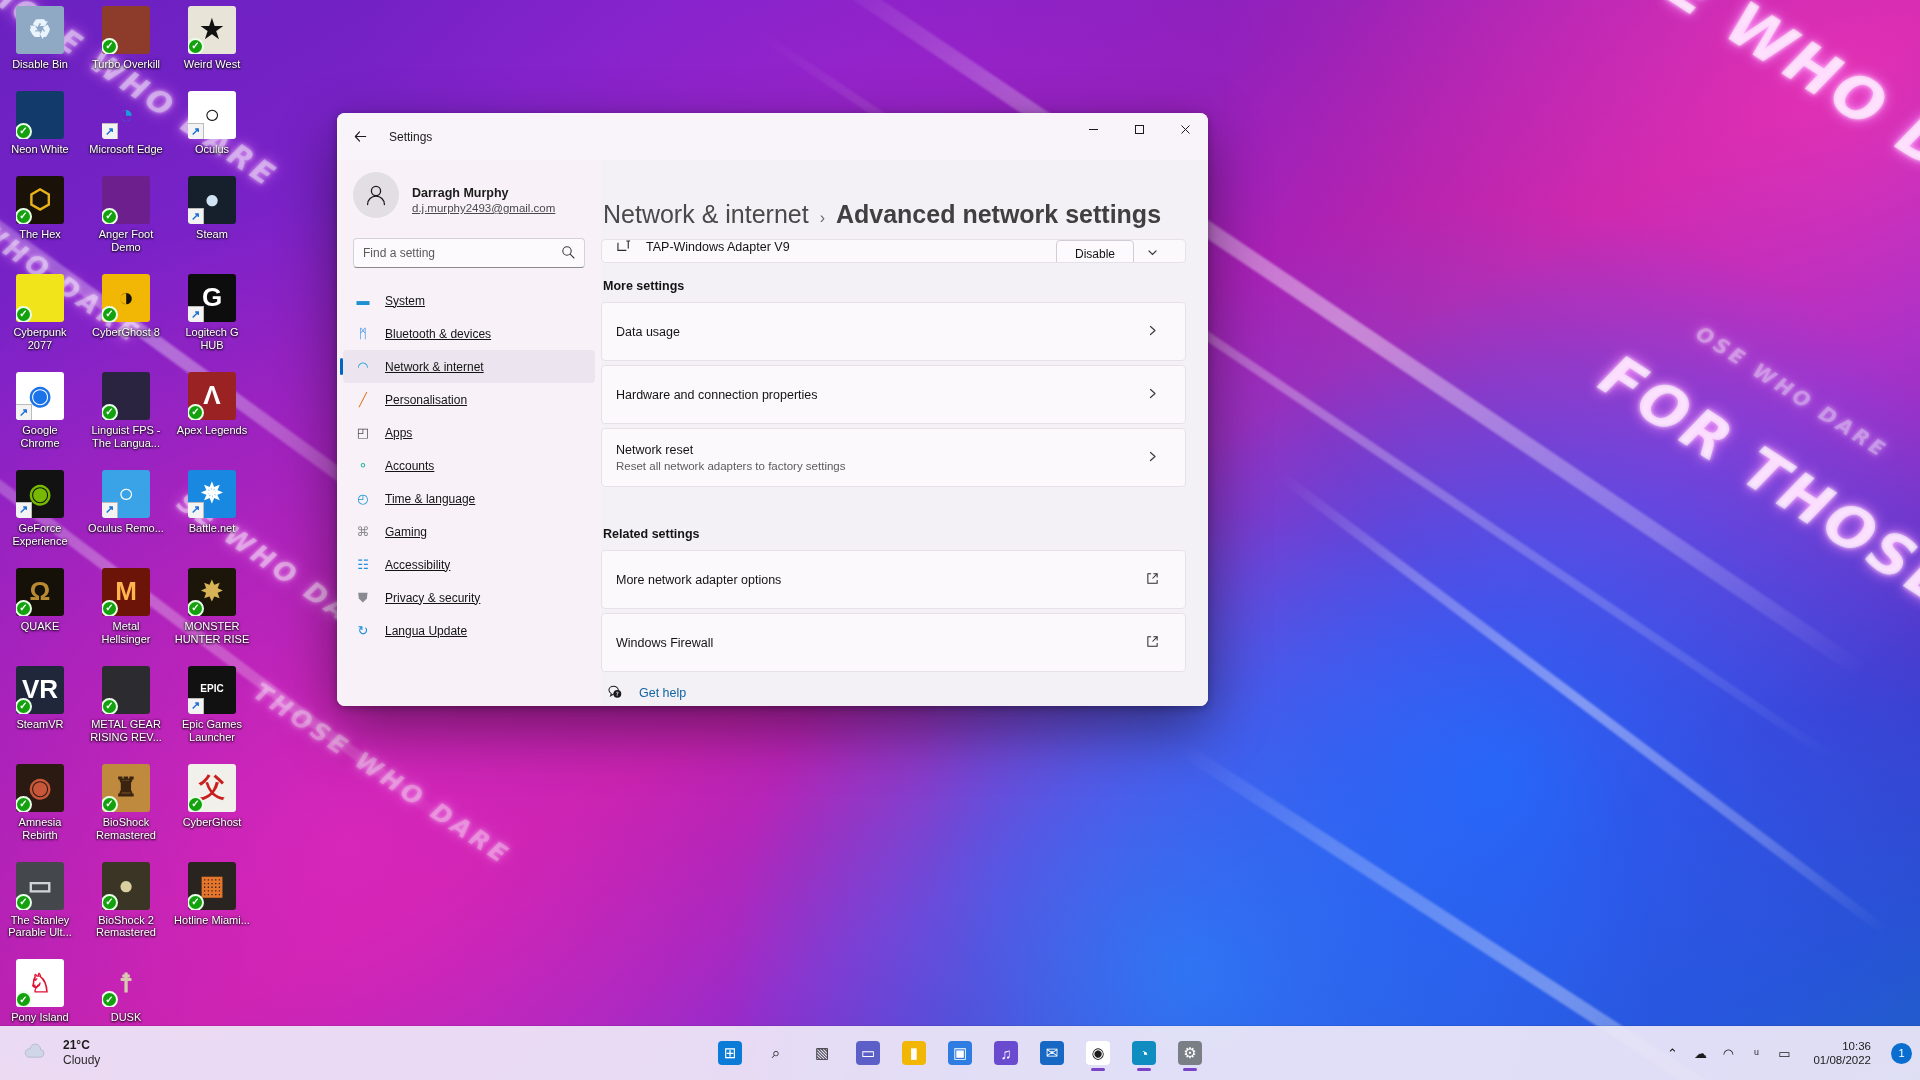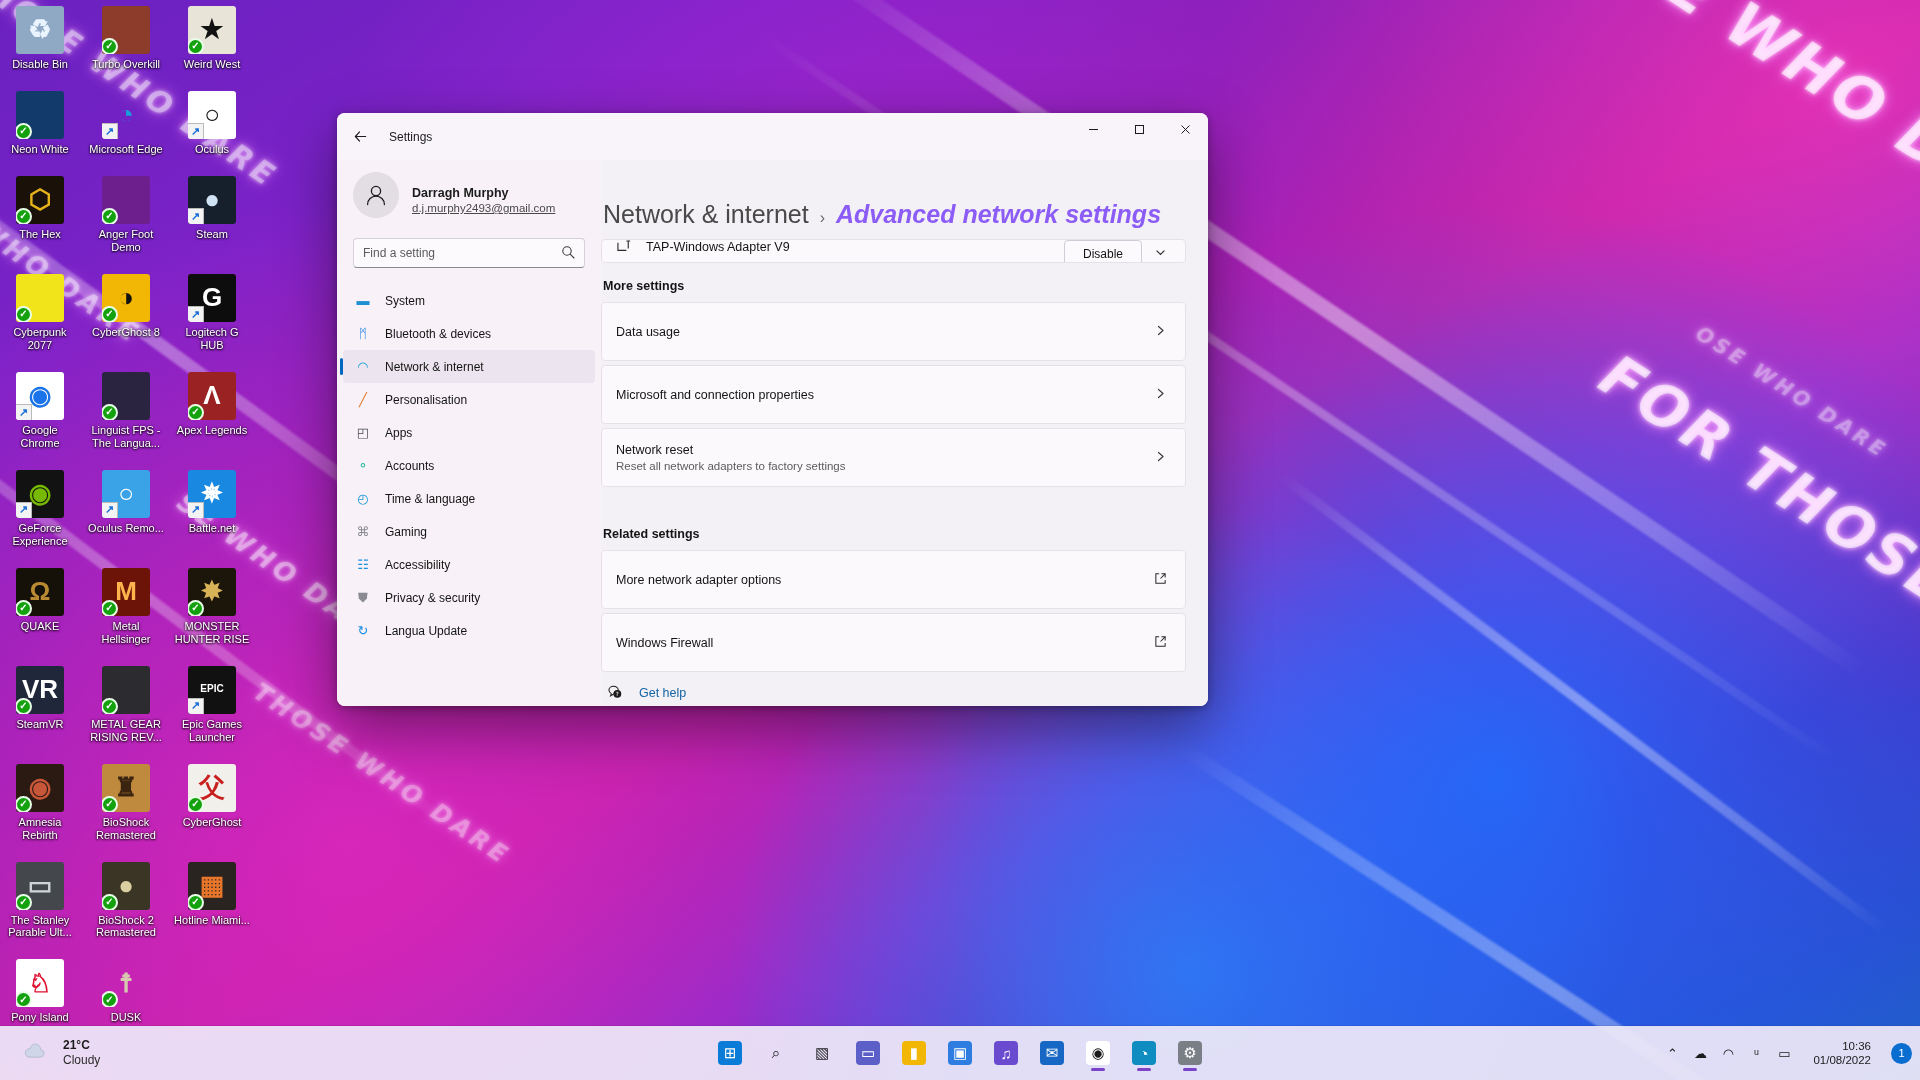--- a/index.html
+++ b/index.html
@@ -195,58 +195,58 @@
     position: absolute; left: -3px; top: 8px;
     width: 3px; height: 17px; border-radius: 2px;
     background: #0067c0;
   }
   .nav-ico {
     width: 20px; height: 18px; flex: none;
     display: flex; align-items: center; justify-content: center;
     font-size: 13px;
     margin-right: 12px;
   }
-  .nav-label { font-size: 12px; color: #141414; }
+  .nav-label { font-size: 12px; color: #141414; text-decoration: underline; }
 
   
   #main {
     flex: 1; min-width: 0;
     background: #f4f1f6;
     display: flex; flex-direction: column;
     position: relative;
   }
   #header {
     padding: 40px 0 10px 2px;
     flex: none;
     background: #f4f1f6;
     z-index: 4;
     position: relative;
   }
   #breadcrumb { display: flex; align-items: baseline; padding-left: 0; }
   .crumb-parent { font-size: 25px; color: #494949; cursor: pointer; }
   .crumb-sep { font-size: 16px; color: #6b6b6b; margin: 0 11px; }
-  .crumb-current { font-size: 25px; font-weight: bold; color: #8b5cf6; font-style: italic; }
+  .crumb-current { font-size: 25px; font-weight: bold; color: #404040; }
 
   #scroll-area {
     flex: 1; min-height: 0;
     overflow-y: auto;
     padding: 0 22px 18px 0;
     position: relative;
   }
   #scroll-area::-webkit-scrollbar { width: 12px; }
   #scroll-area::-webkit-scrollbar-thumb { background: #c7c2cb; border-radius: 6px; border: 4px solid transparent; background-clip: content-box; }
 
   .card {
     background: #fbf9fc;
     border: 1px solid #e6e1e8;
     border-radius: 4px;
     margin-bottom: 4px;
     display: flex; align-items: center;
     min-height: 59px;
-    padding: 0 18px 0 14px;
+    padding: 0 26px 0 14px;
     cursor: pointer;
   }
   .card-clipped {
     min-height: 0; height: 24px; align-items: flex-start;
     overflow: hidden; padding-top: 0; margin-bottom: 14px;
   }
   .card-ico { width: 30px; flex: none; color: #2b2b2b; font-size: 15px; }
   .card-main { flex: 1; min-width: 0; }
   .card-title { font-size: 12.5px; color: #141414; }
   .card-sub { font-size: 11.5px; color: #5c5c5c; margin-top: 3px; }
@@ -637,21 +637,21 @@
                   <div class="card-title">Data usage</div>
                 </div>
                 <div class="card-right">
                   <span class="chev"><svg width="13" height="13" viewBox="0 0 13 13">
                       <path d="M4.5 2.5 L9 6.5 L4.5 10.5" fill="none" stroke="#3c3c3c" stroke-width="1.2" stroke-linecap="round" stroke-linejoin="round"></path>
                     </svg></span>
                 </div>
               </div>
               <div class="card">
                 <div class="card-main">
-                  <div class="card-title">Microsoft and connection properties</div>
+                  <div class="card-title">Hardware and connection properties</div>
                 </div>
                 <div class="card-right">
                   <span class="chev"><svg width="13" height="13" viewBox="0 0 13 13">
                       <path d="M4.5 2.5 L9 6.5 L4.5 10.5" fill="none" stroke="#3c3c3c" stroke-width="1.2" stroke-linecap="round" stroke-linejoin="round"></path>
                     </svg></span>
                 </div>
               </div>
               <div class="card">
                 <div class="card-main">
                   <div class="card-title">Network reset</div>

